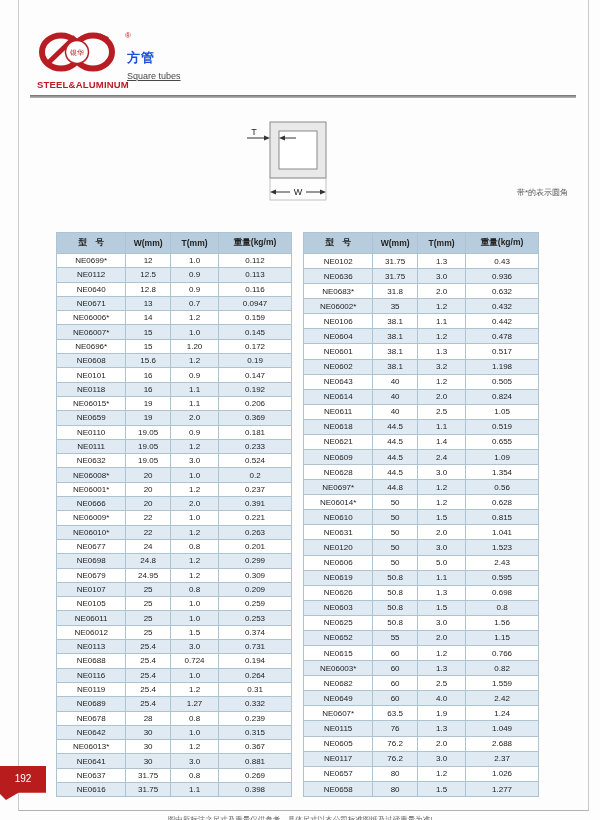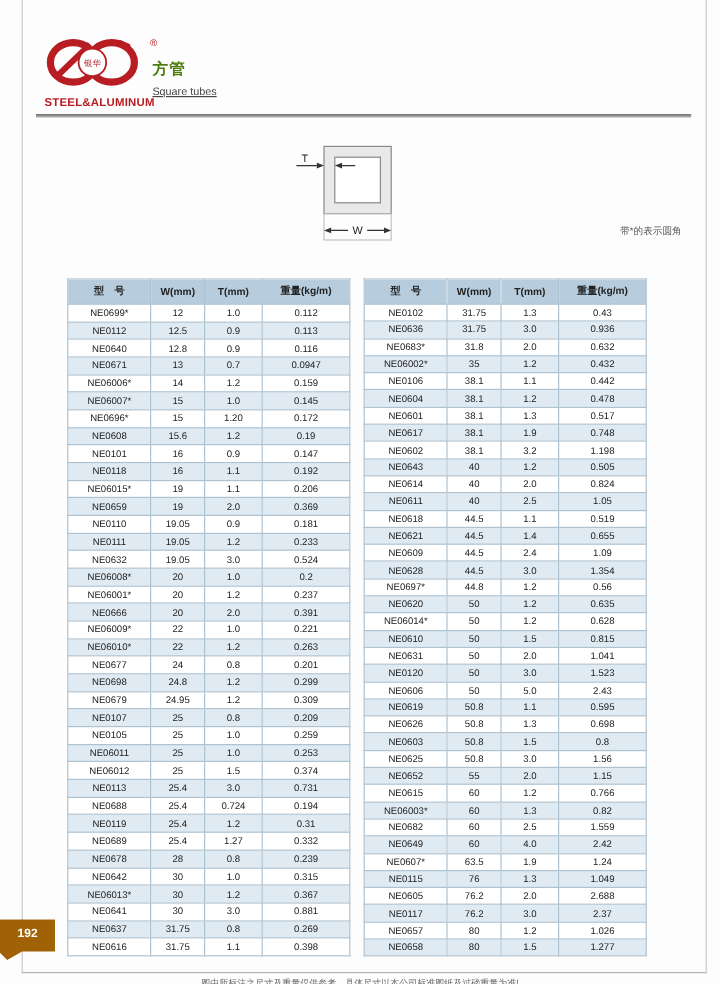--- a/index.html
+++ b/index.html
@@ -5,39 +5,39 @@
   html,body{margin:0;padding:0;background:#fff;}
   .page{position:relative;width:600px;height:820px;background:#fdfdfd;overflow:hidden;
         font-family:"Liberation Sans","DejaVu Sans",sans-serif;}
   .frame{position:absolute;left:18px;top:0;right:11px;bottom:9px;
          border-left:1px solid #c9c9c9;border-right:1px solid #c9c9c9;border-bottom:1px solid #b3b3b3;}
   
   .brand{position:absolute;left:28px;top:28px;width:110px;text-align:center;}
   .brand-name{margin-top:1px;font-size:9.5px;font-weight:bold;color:#b71d22;letter-spacing:.2px;white-space:nowrap;text-align:center;}
   
   .titles{position:absolute;left:127px;top:49px;}
-  .title-cn{font-size:13px;font-weight:bold;color:#4d7c0f;letter-spacing:1px;}
+  .title-cn{font-size:13px;font-weight:bold;color:#1d4ed8;letter-spacing:1px;}
   .title-en{font-size:9px;color:#474747;margin-top:4px;text-decoration:underline;}
   .rule{position:absolute;left:30px;top:95px;width:546px;height:3px;
         background:linear-gradient(to bottom,#6e6e6e,#bdbdbd);}
   
   .diagram{position:absolute;left:238px;top:108px;}
   .note{position:absolute;right:32px;top:187px;font-size:8px;color:#555;}
   
   .tables{position:absolute;left:56px;top:208px;display:flex;gap:11px;}
   table.spec{border-collapse:collapse;table-layout:fixed;width:236px;font-size:8px;color:#1c1c1c;margin-top:24px;}
   .spec th,.spec td{border:1px solid #aec3d2;text-align:center;padding:0;white-space:nowrap;overflow:hidden;}
   .spec th{height:20px;background:#b7cddd;font-size:8.5px;font-weight:bold;color:#222;}
   .spec td{height:13.3px;background:#fff;}
   .spec tbody tr:nth-child(even) td{background:#dfeaf3;}
   .c1{width:29.5%}.c2{width:19%}.c3{width:20.5%}.c4{width:31%}
   
-  .badge{position:absolute;left:0;top:766px;width:46px;height:34px;background:#a16207;
+  .badge{position:absolute;left:0;top:766px;width:46px;height:34px;background:#b91c1c;
          clip-path:polygon(0 0,100% 0,100% 79%,40% 79%,13% 100%,0 82%);z-index:3;
-         color:#fff;font-size:10px;font-weight:bold;text-align:center;line-height:26px;}
+         color:#fff;font-size:10px;font-weight:normal;text-align:center;line-height:26px;}
   .footer-text{position:absolute;left:0;right:0;top:769px;text-align:center;font-size:7.5px;color:#666;margin-top:46px;}
   svg text{font-family:"Liberation Sans","DejaVu Sans",sans-serif;}
 </style>
 </head>
 <body>
 
 <div class="page">
   <div class="frame"></div>
 
   <div class="brand">
@@ -267,20 +267,26 @@
             <td>3.0</td>
             <td>0.731</td>
           </tr>
           <tr>
             <td>NE0688</td>
             <td>25.4</td>
             <td>0.724</td>
             <td>0.194</td>
           </tr>
           <tr>
+            <td>NE0116</td>
+            <td>25.4</td>
+            <td>1.0</td>
+            <td>0.264</td>
+          </tr>
+          <tr>
             <td>NE0119</td>
             <td>25.4</td>
             <td>1.2</td>
             <td>0.31</td>
           </tr>
           <tr>
             <td>NE0689</td>
             <td>25.4</td>
             <td>1.27</td>
             <td>0.332</td>
@@ -376,26 +382,20 @@
             <td>1.2</td>
             <td>0.478</td>
           </tr>
           <tr>
             <td>NE0601</td>
             <td>38.1</td>
             <td>1.3</td>
             <td>0.517</td>
           </tr>
           <tr>
-            <td>NE0617</td>
-            <td>38.1</td>
-            <td>1.9</td>
-            <td>0.748</td>
-          </tr>
-          <tr>
             <td>NE0602</td>
             <td>38.1</td>
             <td>3.2</td>
             <td>1.198</td>
           </tr>
           <tr>
             <td>NE0643</td>
             <td>40</td>
             <td>1.2</td>
             <td>0.505</td>
@@ -434,26 +434,20 @@
             <td>NE0628</td>
             <td>44.5</td>
             <td>3.0</td>
             <td>1.354</td>
           </tr>
           <tr>
             <td>NE0697*</td>
             <td>44.8</td>
             <td>1.2</td>
             <td>0.56</td>
-          </tr>
-          <tr>
-            <td>NE0620</td>
-            <td>50</td>
-            <td>1.2</td>
-            <td>0.635</td>
           </tr>
           <tr>
             <td>NE06014*</td>
             <td>50</td>
             <td>1.2</td>
             <td>0.628</td>
           </tr>
           <tr>
             <td>NE0610</td>
             <td>50</td>

